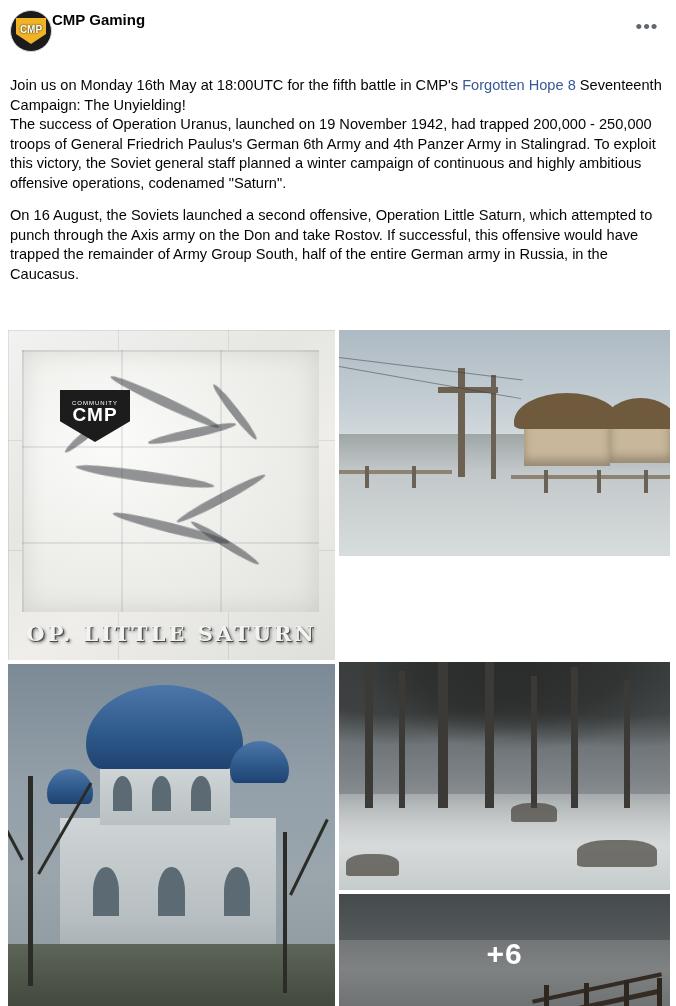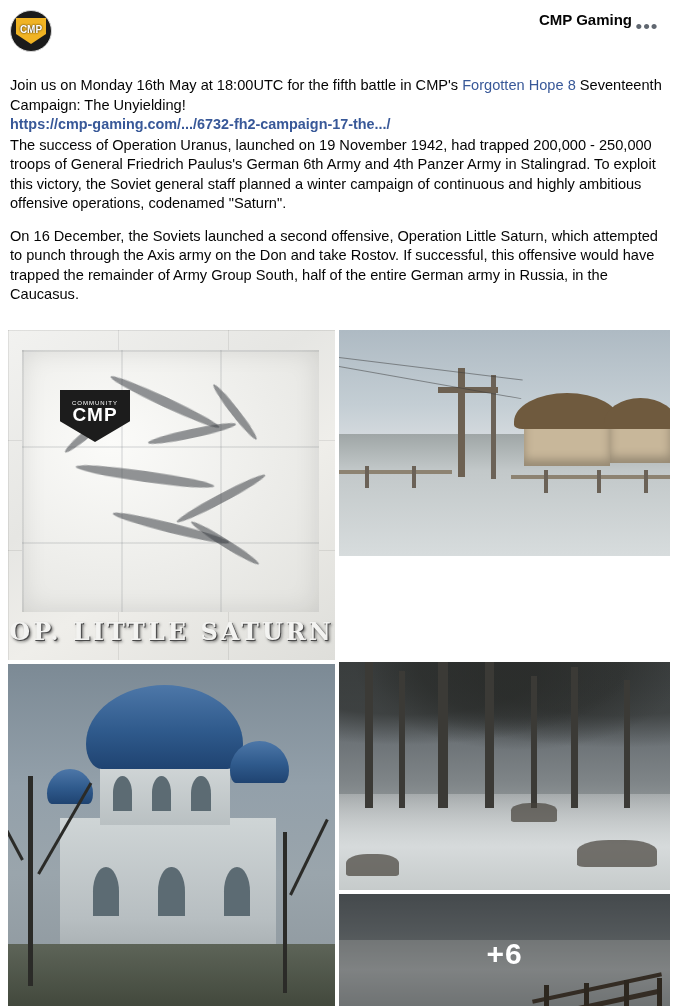--- a/index.html
+++ b/index.html
@@ -60,28 +60,27 @@
     position: relative;
     color: #ffffff;
     font-size: 10px;
     font-weight: bold;
     letter-spacing: 0px;
     z-index: 2;
     text-shadow: 0 0 2px #000;
     margin-bottom: 3px;
   }
   .header-names {
-    margin-left: 19px;
+    margin-left: 0;
     display: flex;
     flex-direction: column;
     justify-content: flex-start;
     padding-top: 1px;
     flex: 1 1 auto;
     min-width: 0;
-    align-items: flex-end;
   }
   .page-name {
     font-size: 15px;
     font-weight: bold;
     color: #050505;
     line-height: 18px;
   }
   .post-meta {
     font-size: 12px;
     color: #65676b;
@@ -223,21 +222,21 @@
     text-align: center;
     z-index: 2;
   }
   .map-caption {
     position: absolute;
     left: 0; right: 0;
     bottom: 14px;
     text-align: center;
     font-family: "DejaVu Serif", serif;
     font-weight: bold;
-    font-size: 24px;
+    font-size: 21px;
     letter-spacing: 3px;
     color: #f3f3f1;
     text-shadow: 1px 1px 0 #4a4a4a, 2px 2px 3px rgba(0,0,0,.55);
   }
 
   
   .village-img {
     position: absolute;
     inset: 0;
     background: linear-gradient(180deg, #b9c3c9 0%, #c8d0d4 42%, #b6bcbd 48%, #a6abac 62%, #c9cfd1 100%);
@@ -342,23 +341,22 @@
     </div>
     <div class="header-names">
       <div class="page-name">CMP Gaming</div>
       <div class="post-meta"></div>
     </div>
     <div class="more-btn">•••</div>
   </div>
 
   <div class="post-body">
     <p class="tight"><span>Join us on Monday 16th May at 18:00UTC for the fifth battle in CMP's </span><a class="link" href="#">Forgotten Hope 8</a><span> Seventeenth Campaign: The Unyielding!</span></p>
-    <p class="tight"><a class="url" href="#">https://cmp-gaming.com/.../6732-fh2-campaign-17-the.../</a></p>
     <p>The success of Operation Uranus, launched on 19 November 1942, had trapped 200,000 - 250,000 troops of General Friedrich Paulus's German 6th Army and 4th Panzer Army in Stalingrad. To exploit this victory, the Soviet general staff planned a winter campaign of continuous and highly ambitious offensive operations, codenamed "Saturn".</p>
-    <p>On 16 December, the Soviets launched a second offensive, Operation Little Saturn, which attempted to punch through the Axis army on the Don and take Rostov. If successful, this offensive would have trapped the remainder of Army Group South, half of the entire German army in Russia, in the Caucasus.</p>
+    <p>On 16 August, the Soviets launched a second offensive, Operation Little Saturn, which attempted to punch through the Axis army on the Don and take Rostov. If successful, this offensive would have trapped the remainder of Army Group South, half of the entire German army in Russia, in the Caucasus.</p>
   </div>
 
   <div class="photo-grid">
 
     <div class="cell map">
       <div class="map-img">
         <div class="map-paper">
           <div class="map-tiles"></div>
           <div class="terrain" style="left:28%;top:18%;width:120px;height:10px;transform:rotate(25deg);"></div>
           <div class="terrain" style="left:42%;top:30%;width:90px;height:9px;transform:rotate(-12deg);"></div>

